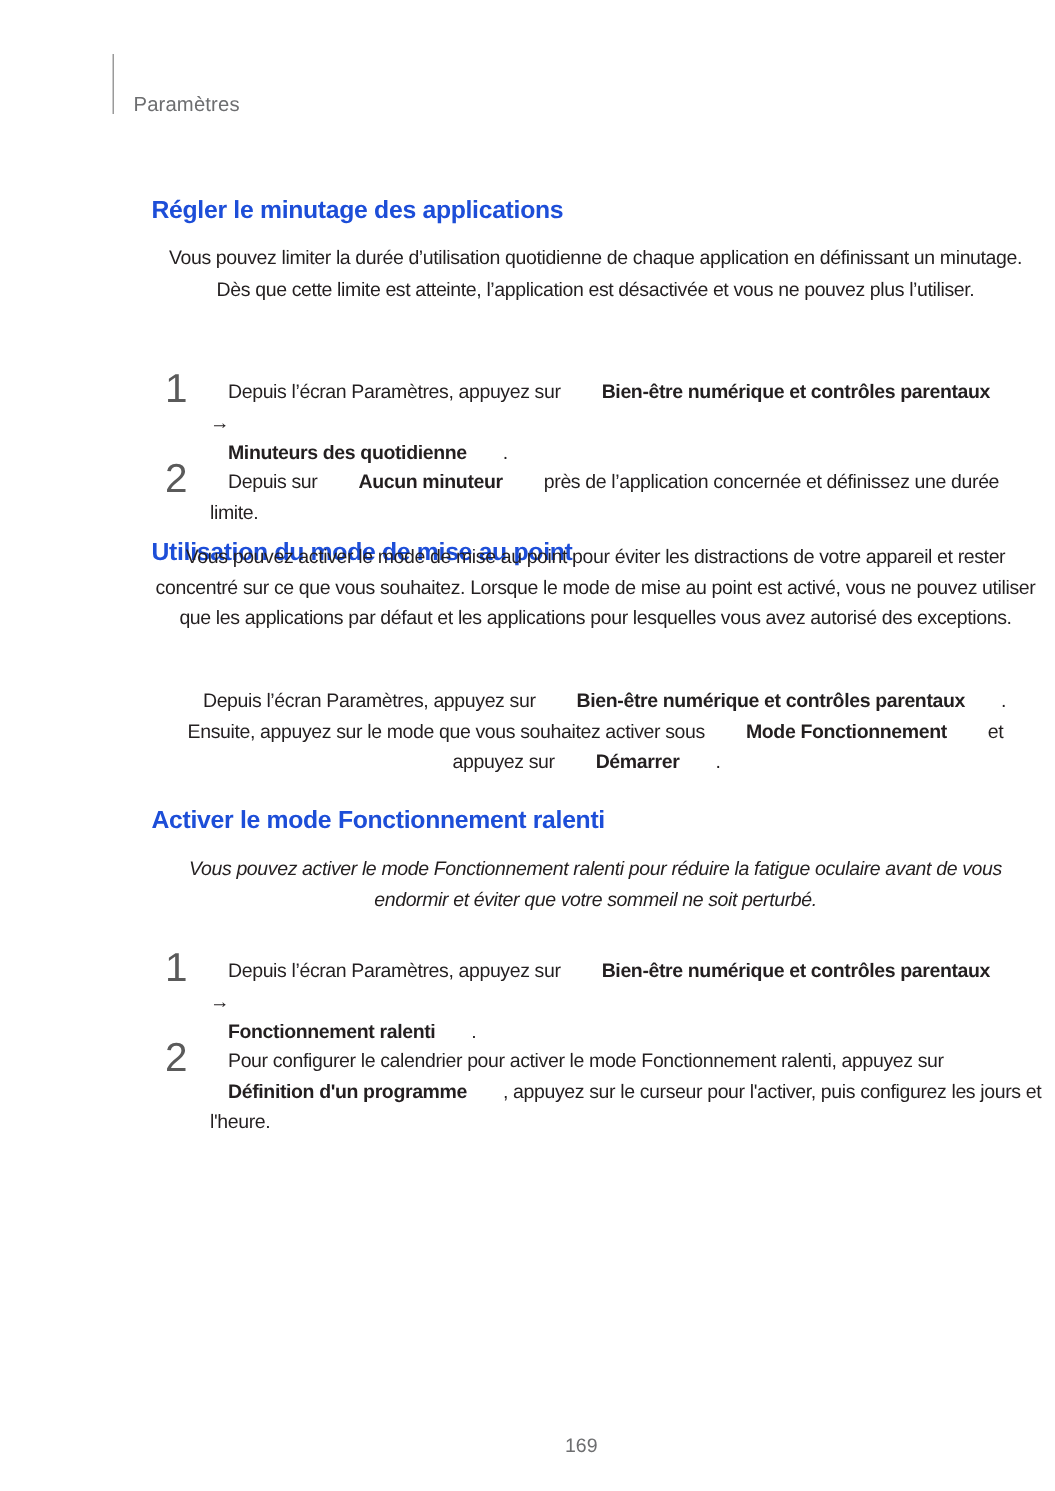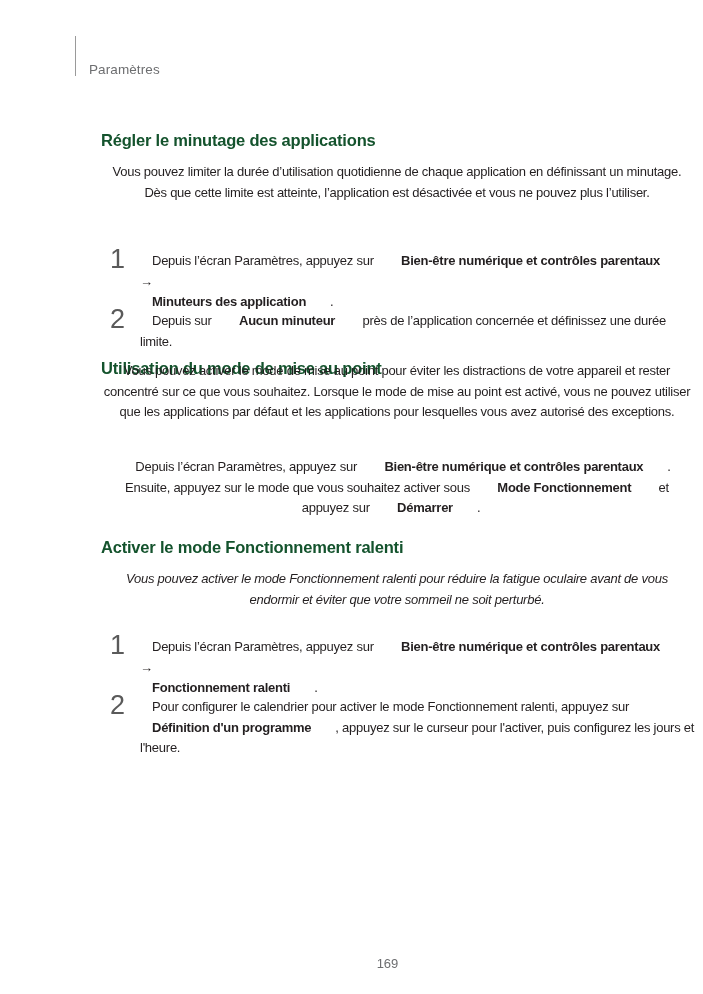--- a/index.html
+++ b/index.html
@@ -12,21 +12,21 @@
     }
     .header-title {
       position: absolute; left: 53px; top: 26px;
       font-size: 13.5px; color: #6d6e70; letter-spacing: 0.1px;
     }
 
     .content { position: absolute; left: 53px; top: 0; width: 600px; }
 
     .section-title {
       position: absolute; left: 0;
-      font-size: 16.5px; font-weight: bold; color: #14532d;
+      font-size: 16.5px; font-weight: bold; color: #1d4ed8;
       letter-spacing: -0.2px; white-space: nowrap;
     }
 
     .para {
       position: absolute; left: 0; width: 592px;
       font-size: 13px; line-height: 20.5px; color: #231f20;
       letter-spacing: -0.25px;
       text-align: center;
     }
     .para b { font-weight: bold; }
@@ -55,21 +55,21 @@
 <div class="header-rule"></div>
 <div class="header-title">Paramètres</div>
 
 <div class="content">
 
   <div class="section-title" style="top:83px;">Régler le minutage des applications</div>
   <p class="para" style="top:114px;">Vous pouvez limiter la durée d’utilisation quotidienne de chaque application en définissant un minutage. Dès que cette limite est atteinte, l’application est désactivée et vous ne pouvez plus l’utiliser.</p>
 
   <div class="step" style="top:191px;">
     <span class="step-num">1</span>
-    <p class="step-text"><span>Depuis l’écran Paramètres, appuyez sur </span><b>Bien-être numérique et contrôles parentaux</b><span> → </span><br><b>Minuteurs des application</b><span>.</span></p>
+    <p class="step-text"><span>Depuis l’écran Paramètres, appuyez sur </span><b>Bien-être numérique et contrôles parentaux</b><span> → </span><br><b>Minuteurs des quotidienne</b><span>.</span></p>
   </div>
 
   <div class="step" style="top:251px;">
     <span class="step-num">2</span>
     <p class="step-text"><span>Depuis sur </span><b>Aucun minuteur</b><span> près de l’application concernée et définissez une durée limite.</span></p>
   </div>
 
   <div class="section-title" style="top:311px;text-align:right;">Utilisation du mode de mise au point</div>
   <p class="para" style="top:313px;">Vous pouvez activer le mode de mise au point pour éviter les distractions de votre appareil et rester concentré sur ce que vous souhaitez. Lorsque le mode de mise au point est activé, vous ne pouvez utiliser que les applications par défaut et les applications pour lesquelles vous avez autorisé des exceptions.</p>
   <p class="para" style="top:409px;"><span>Depuis l’écran Paramètres, appuyez sur </span><b>Bien-être numérique et contrôles parentaux</b><span>. Ensuite, appuyez sur le mode que vous souhaitez activer sous </span><b>Mode Fonctionnement</b><span> et appuyez sur </span><b>Démarrer</b><span>.</span></p>

